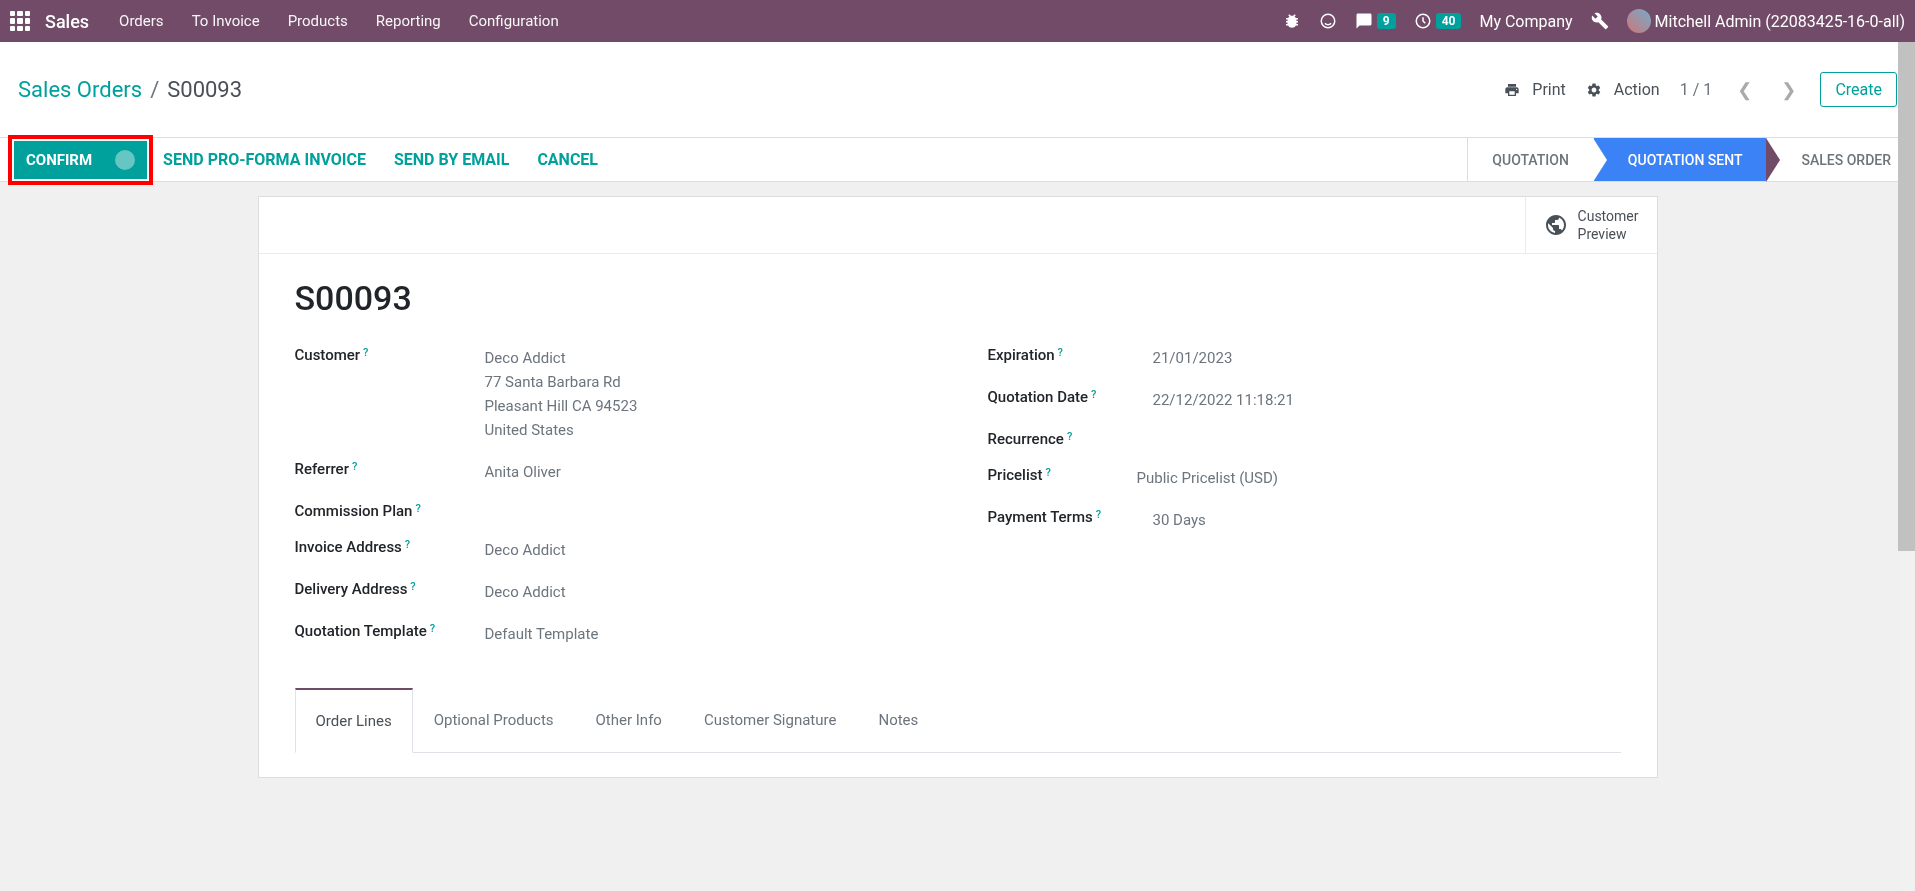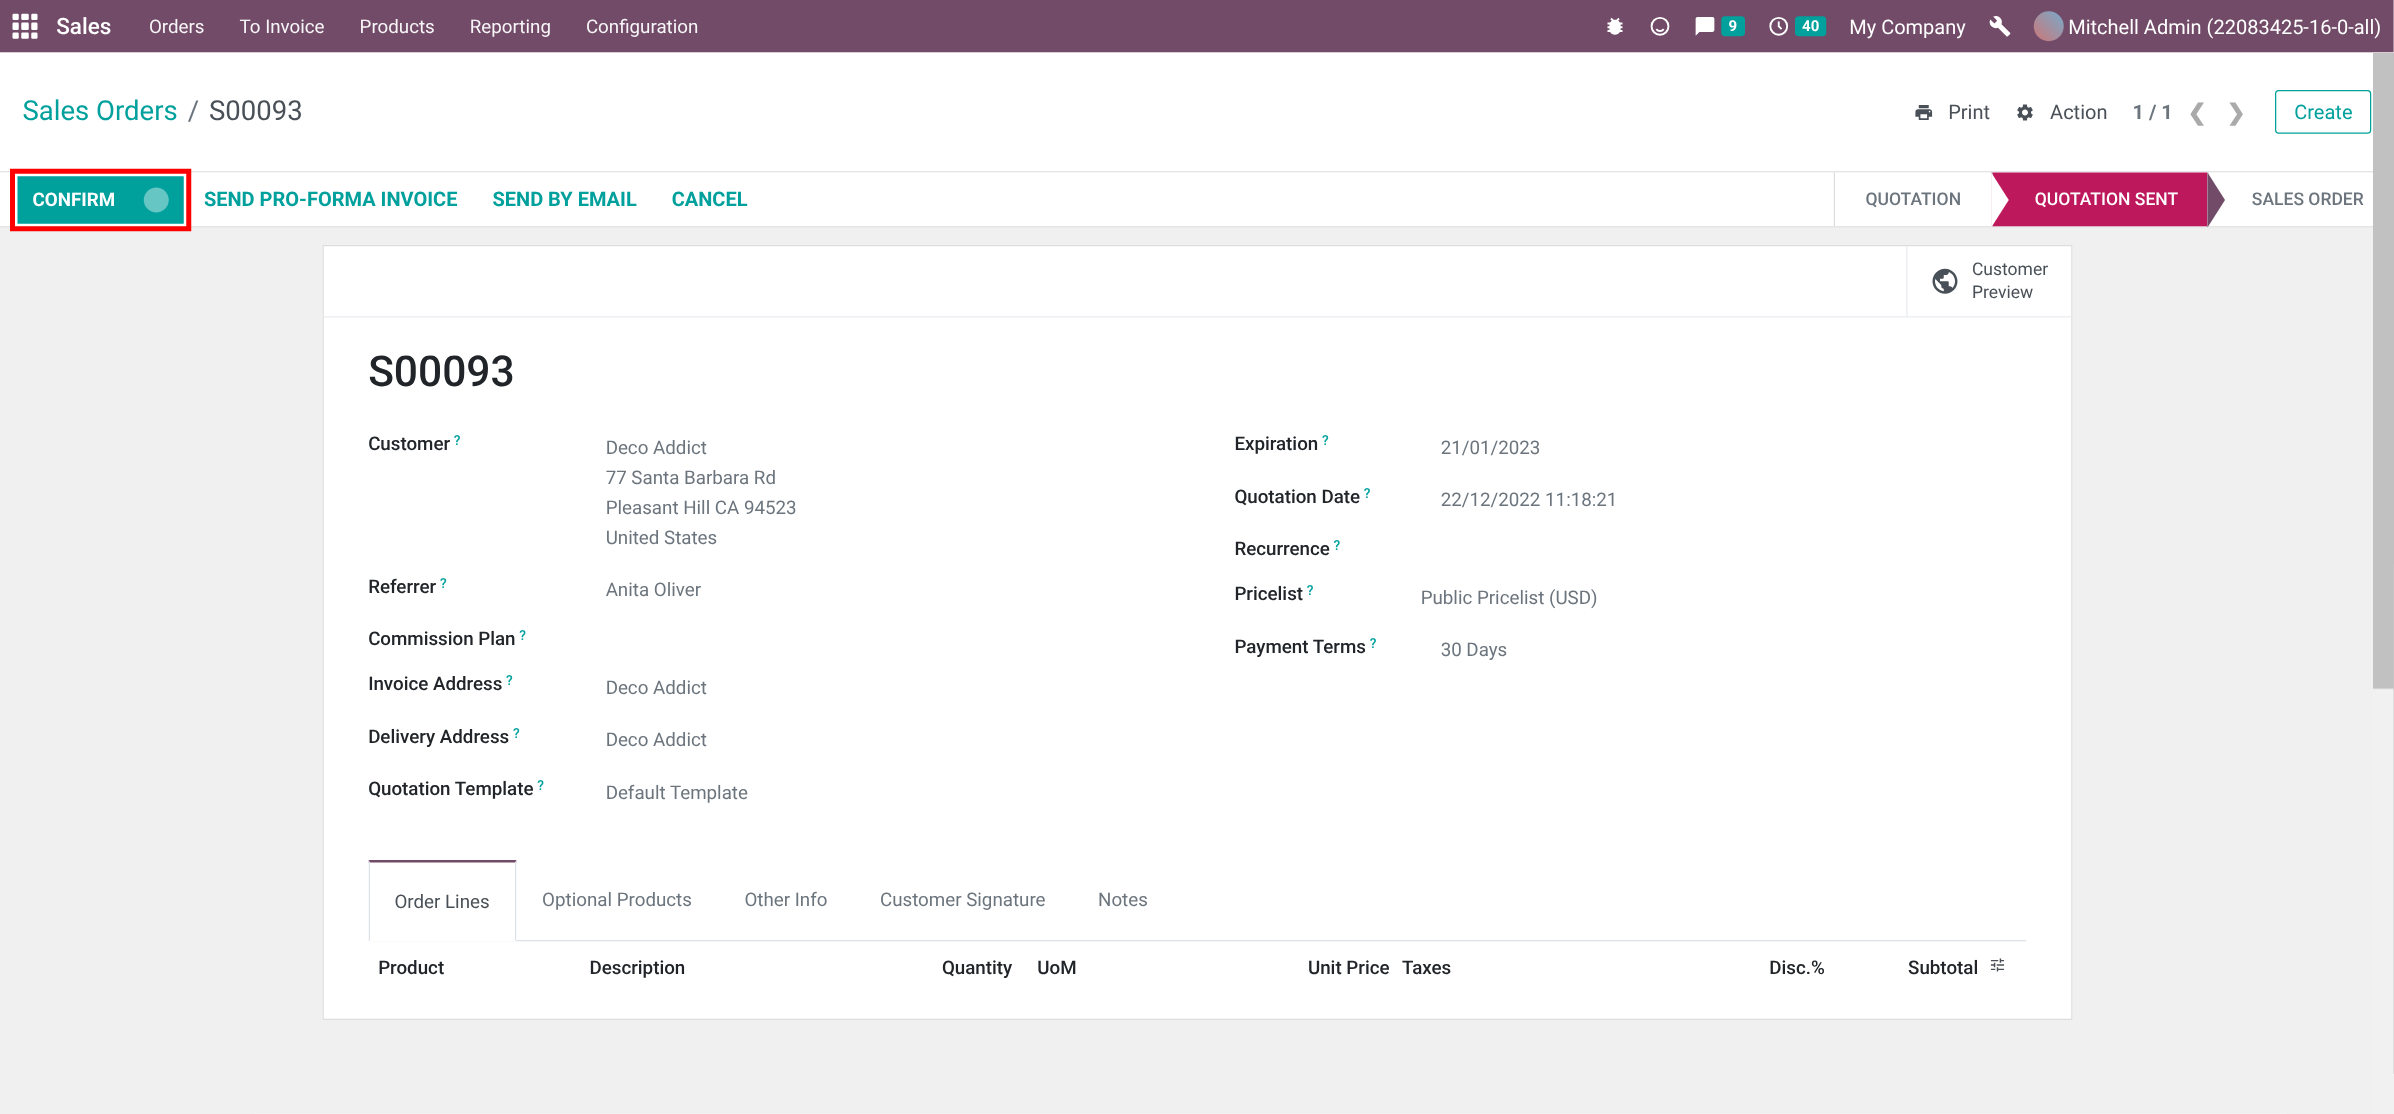--- a/index.html
+++ b/index.html
@@ -108,22 +108,21 @@
       gap: 12px;
       cursor: pointer;
       color: #495057;
       font-size: 16px;
     }
     .pager {
       color: #6c757d;
       font-size: 16px;
       display: flex;
       align-items: center;
-      gap: 8px;
-      font-weight: bold;
+      gap: 21px;
     }
     .pager-arrow {
       cursor: pointer;
       color: #aaa;
       font-size: 18px;
       padding: 0 4px;
     }
     .create-btn {
       border: 1px solid #00a09d;
       color: #00a09d;
@@ -182,21 +181,21 @@
       display: flex;
       align-items: center;
       font-size: 14px;
       font-weight: 500;
       color: #6c757d;
       border-left: 1px solid #ddd;
       position: relative;
       cursor: pointer;
     }
     .status-item.active {
-      background: #be185d;
+      background: #3b82f6;
       color: white;
     }
     .status-item.active::after {
       content: '';
       position: absolute;
       right: -14px;
       top: 0;
       width: 0;
       height: 0;
       border-top: 22px solid transparent;
@@ -550,34 +549,19 @@
       </div>
 
       <div class="notebook-tabs">
         <div class="tab active">Order Lines</div>
         <div class="tab">Optional Products</div>
         <div class="tab">Other Info</div>
         <div class="tab">Customer Signature</div>
         <div class="tab">Notes</div>
       </div>
 
-      <div class="table-header">
-        <div class="th-product">Product</div>
-        <div class="th-desc">Description</div>
-        <div class="th-qty">Quantity</div>
-        <div class="th-uom">UoM</div>
-        <div class="th-price">Unit Price</div>
-        <div class="th-taxes">Taxes</div>
-        <div class="th-disc">Disc.%</div>
-        <div class="th-subtotal">Subtotal</div>
-        <div class="th-toggle">
-          <svg width="14" height="14" viewBox="0 0 24 24" fill="#495057">
-              <path d="M3 17v2h6v-2H3zM3 5v2h10V5H3zm10 16v-2h8v-2h-8v-2h-2v6h2zM7 9v2H3v2h4v2h2V9H7zm14 4v-2H11v2h10zm-6-4h2V7h4V5h-4V3h-2v6z"></path>
-            </svg>
-        </div>
-      </div>
     </div>
   </div>
 </div>
 
 <div class="scrollbar-track">
   <div class="scrollbar-thumb"></div>
 </div>
 
 </body></html>

